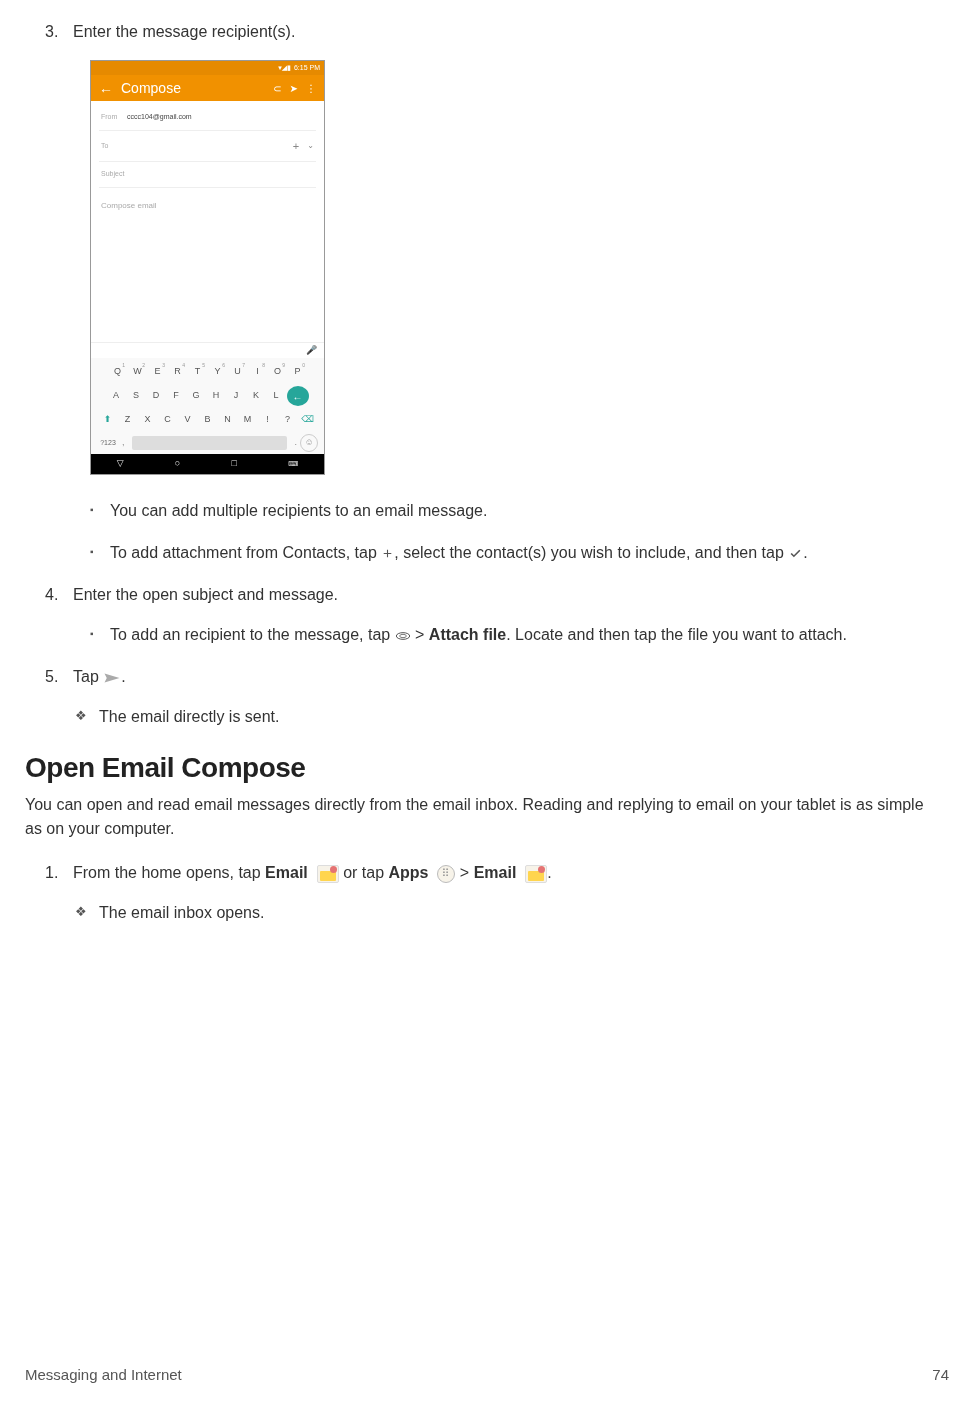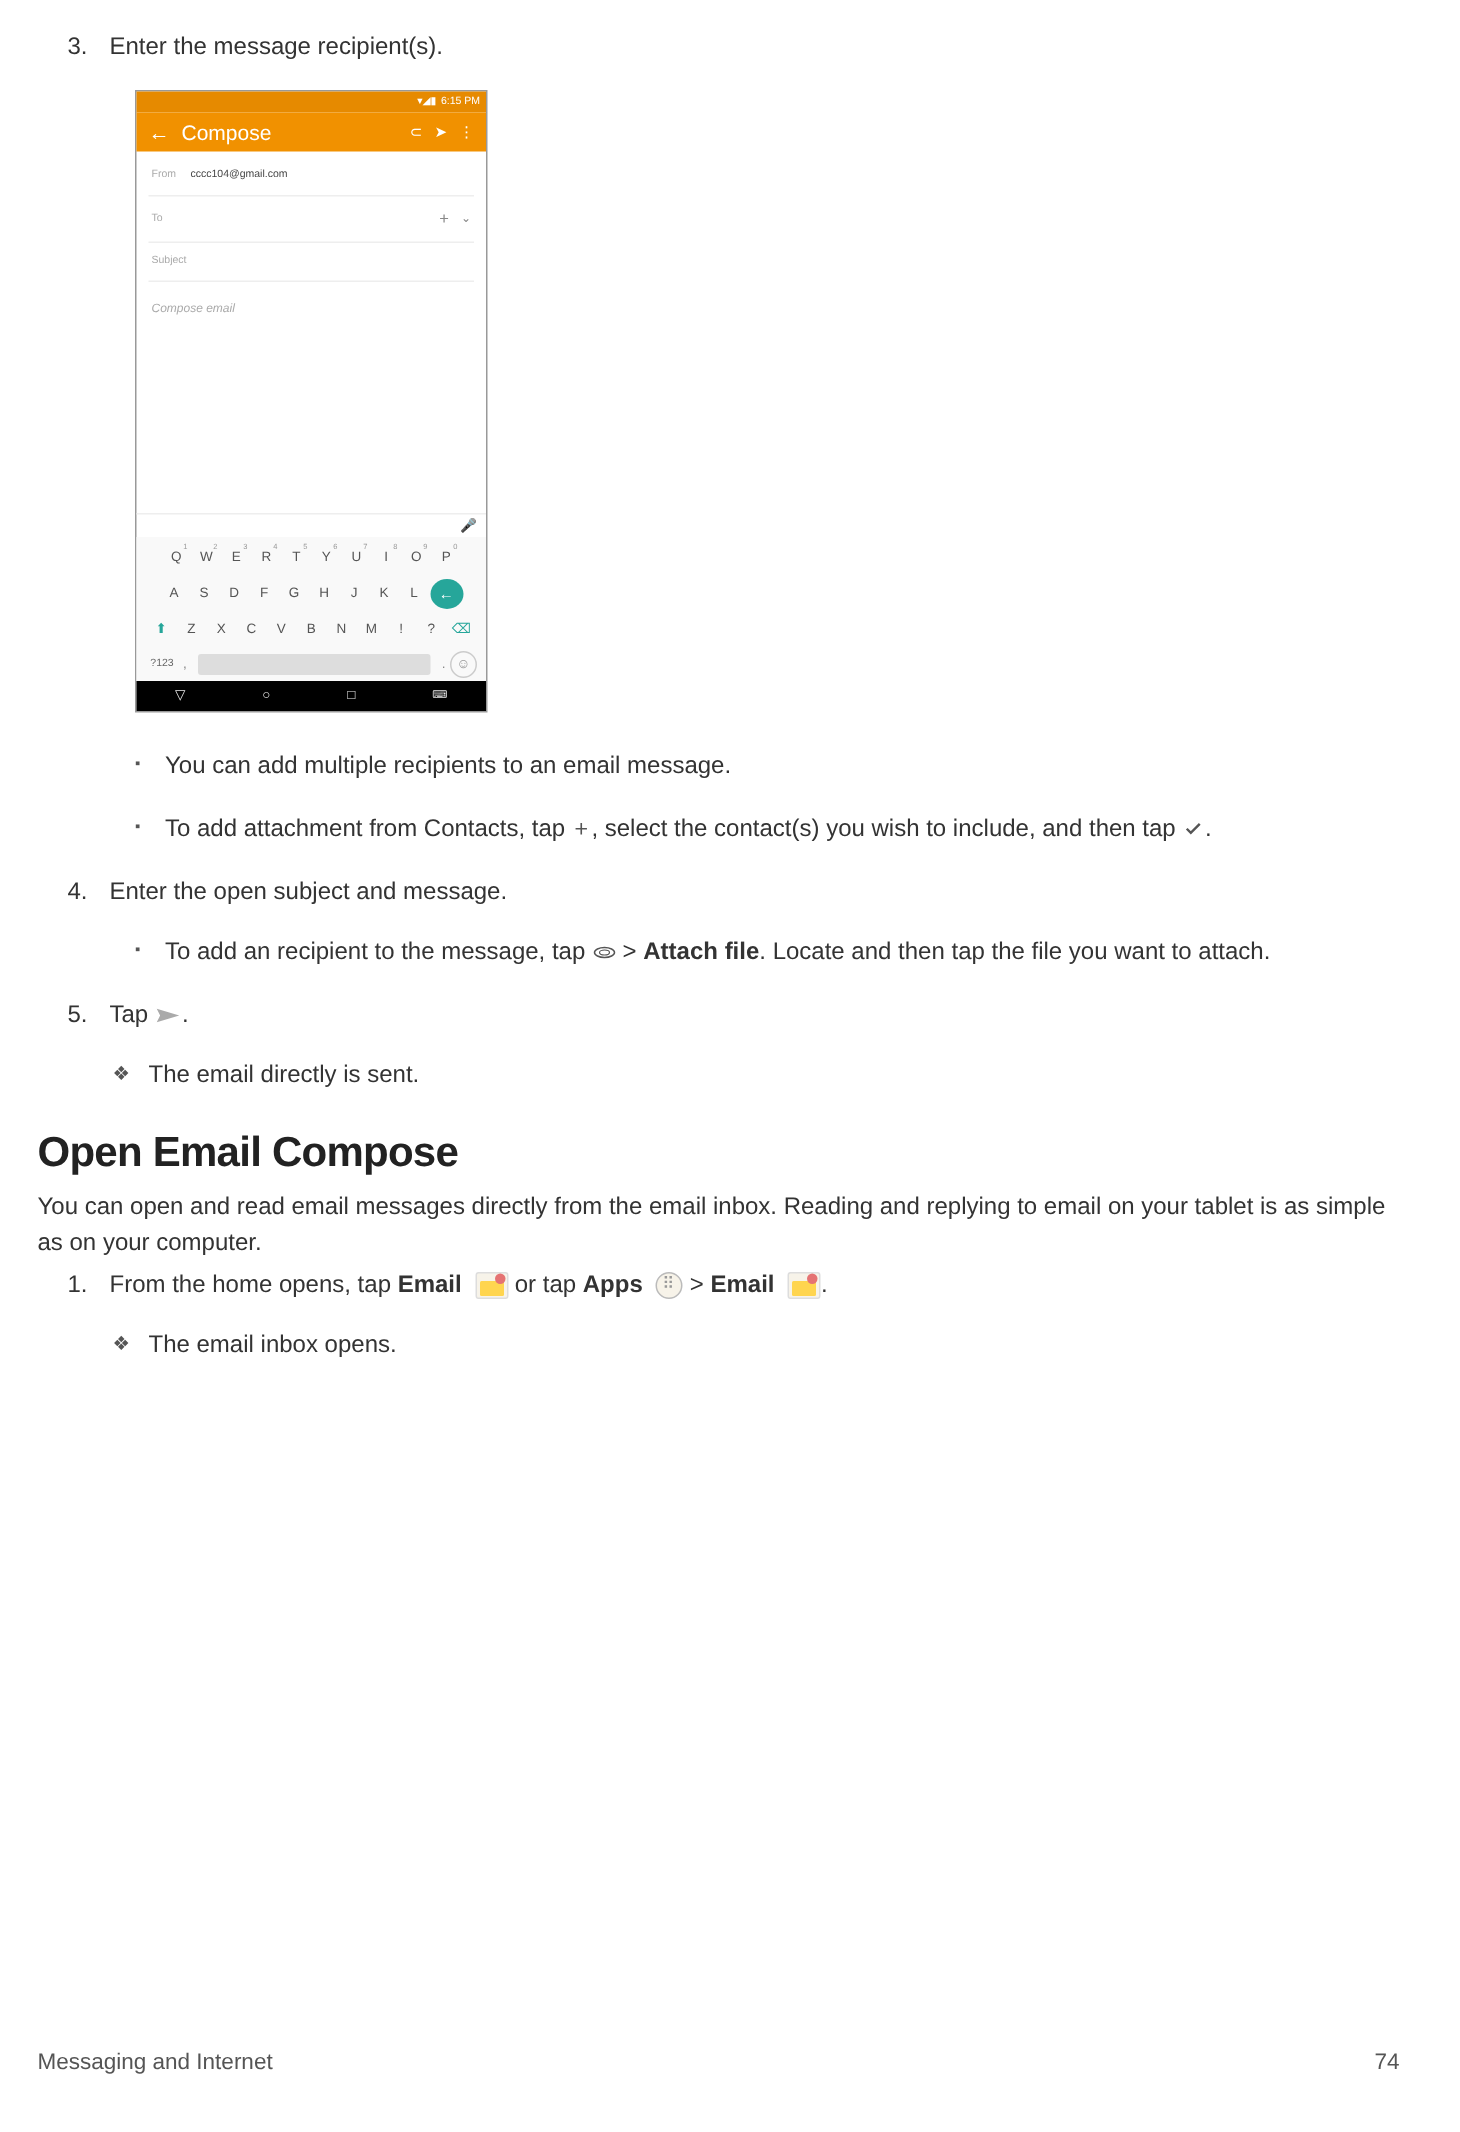--- a/index.html
+++ b/index.html
@@ -25,26 +25,26 @@
     .bullet-text { flex: 1; }
     h2 {
       font-family: Arial, Helvetica, sans-serif;
       font-weight: 900;
       font-size: 28px;
       color: #222;
       margin-top: 10px;
       margin-bottom: 4px;
       letter-spacing: -0.5px;
     }
-    .intro { margin-bottom: 4px; }
+    .intro { margin-bottom: 20px; }
     .footer {
       position: absolute;
       bottom: 35px;
       left: 25px;
-      right: 40px;
+      right: 24px;
       display: flex;
       justify-content: space-between;
       font-size: 15px;
       color: #555;
     }
     .inline-icon { display: inline-block; vertical-align: middle; }
     .bold { font-weight: bold; color: #333; }
 
     
     .mock {
@@ -61,21 +61,21 @@
     .mock-toolbar { background: #f19100; height: 26px; display: flex; align-items: center; color: #fff; padding: 0 8px; }
     .mock-back { font-size: 14px; margin-right: 8px; }
     .mock-title { flex: 1; font-size: 14px; }
     .mock-tool-icons { display: flex; gap: 8px; align-items: center; }
     .mock-fields { padding: 4px 8px; }
     .mock-field { border-bottom: 1px solid #eee; padding: 7px 2px; display: flex; align-items: center; font-size: 8px; color: #888; }
     .mock-field .lab { color: #aaa; width: 26px; font-size: 7px; }
     .mock-field .val { color: #444; font-size: 7px; }
     .mock-field .add { margin-left: auto; color: #888; font-size: 11px; }
     .mock-field .chev { color: #888; font-size: 8px; margin-left: 8px; }
-    .mock-compose { padding: 8px 10px; color: #aaa; font-size: 8px; font-style: italic; }
+    .mock-compose { padding: 8px 10px; color: #aaa; font-size: 8px; }
     .mock-kb-area { position: absolute; bottom: 0; left: 0; right: 0; }
     .mock-suggest { height: 16px; border-top: 1px solid #eee; display: flex; justify-content: flex-end; align-items: center; padding: 0 6px; }
     .mic { font-size: 9px; color: #888; }
     .mock-keyboard { background: #f9f9f9; padding: 4px 2px 2px; }
     .kb-row { display: flex; justify-content: center; gap: 1px; margin-bottom: 4px; }
     .kb-key { width: 19px; height: 20px; display: flex; flex-direction: column; align-items: center; justify-content: center; font-size: 9px; color: #555; position: relative; }
     .kb-key .num { position: absolute; top: 0; right: 2px; font-size: 5px; color: #999; }
     .kb-row2 { padding: 0 10px; }
     .kb-row3 .kb-key.shift, .kb-row3 .kb-key.back { color: #26a69a; }
     .kb-enter { width: 22px; height: 20px; background: #26a69a; border-radius: 50%; display: flex; align-items: center; justify-content: center; color: #fff; font-size: 10px; }

